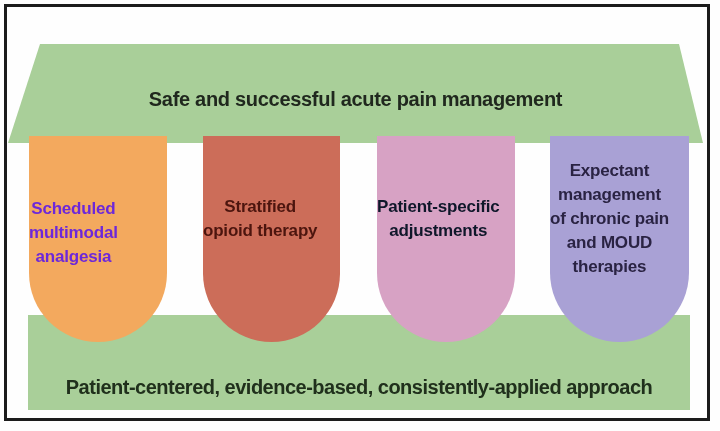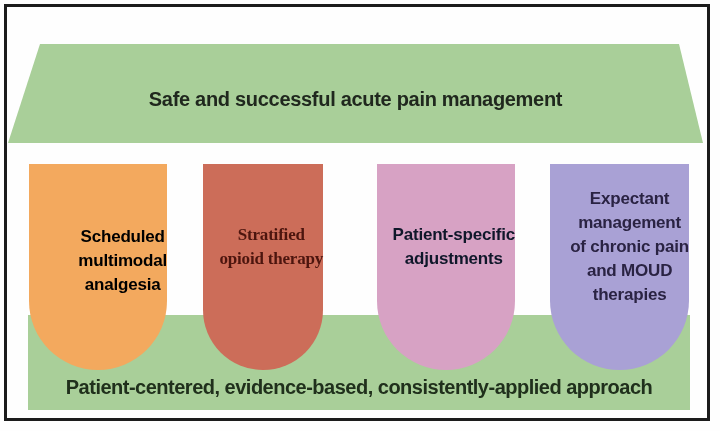--- a/index.html
+++ b/index.html
@@ -47,57 +47,57 @@
   .foundation-label {
     padding-bottom: 11px;
     font-size: 20px;
     font-weight: 700;
     letter-spacing: -0.5px;
     text-align: center;
     white-space: nowrap;
   }
   .pillar {
     position: absolute;
-    top: 164px;
+    top: 136px;
     height: 206px;
     border-radius: 0 0 70px 70px;
     display: flex;
     align-items: center;
-    justify-content: flex-end;
+    justify-content: flex-start;
     z-index: 2;
   }
   .pillar-label {
     transform: translateY(-20px);
     font-size: 17px;
     font-weight: 700;
     line-height: 24px;
     letter-spacing: -0.2px;
     text-align: center;
     white-space: pre-line;
   }
   .pillar-1 { left: 29px;  width: 138px; }
-  .pillar-2 { left: 203px; width: 120px; font-family: Liberation Serif, serif; }
+  .pillar-2 { left: 203px; width: 137px; }
   .pillar-3 { left: 377px; width: 138px; }
   .pillar-4 { left: 550px; width: 139px; }
 </style>
 </head>
 <body>
 
 <div class="canvas">
 
   <div class="roof" style="background-color: rgb(169, 207, 153);">
     <div class="roof-title" style="color: rgb(32, 40, 30);">Safe and successful acute pain management</div>
   </div>
 
   <div class="foundation" style="background-color: rgb(169, 207, 153);">
     <div class="foundation-label" style="color: rgb(32, 48, 28);">Patient-centered, evidence-based, consistently-applied approach</div>
   </div>
 
   <div class="pillar pillar-1" style="background-color: rgb(243, 169, 94);">
-    <div class="pillar-label" style="color: #000000; margin-top: 28px;">Scheduled
+    <div class="pillar-label" style="color: #6d28d9; margin-top: 28px;">Scheduled
 multimodal
 analgesia</div>
   </div>
 
   <div class="pillar pillar-2" style="background-color: rgb(204, 109, 89);">
     <div class="pillar-label" style="color: rgb(76, 21, 14);">Stratified
 opioid therapy</div>
   </div>
 
   <div class="pillar pillar-3" style="background-color: rgb(215, 162, 196);">

